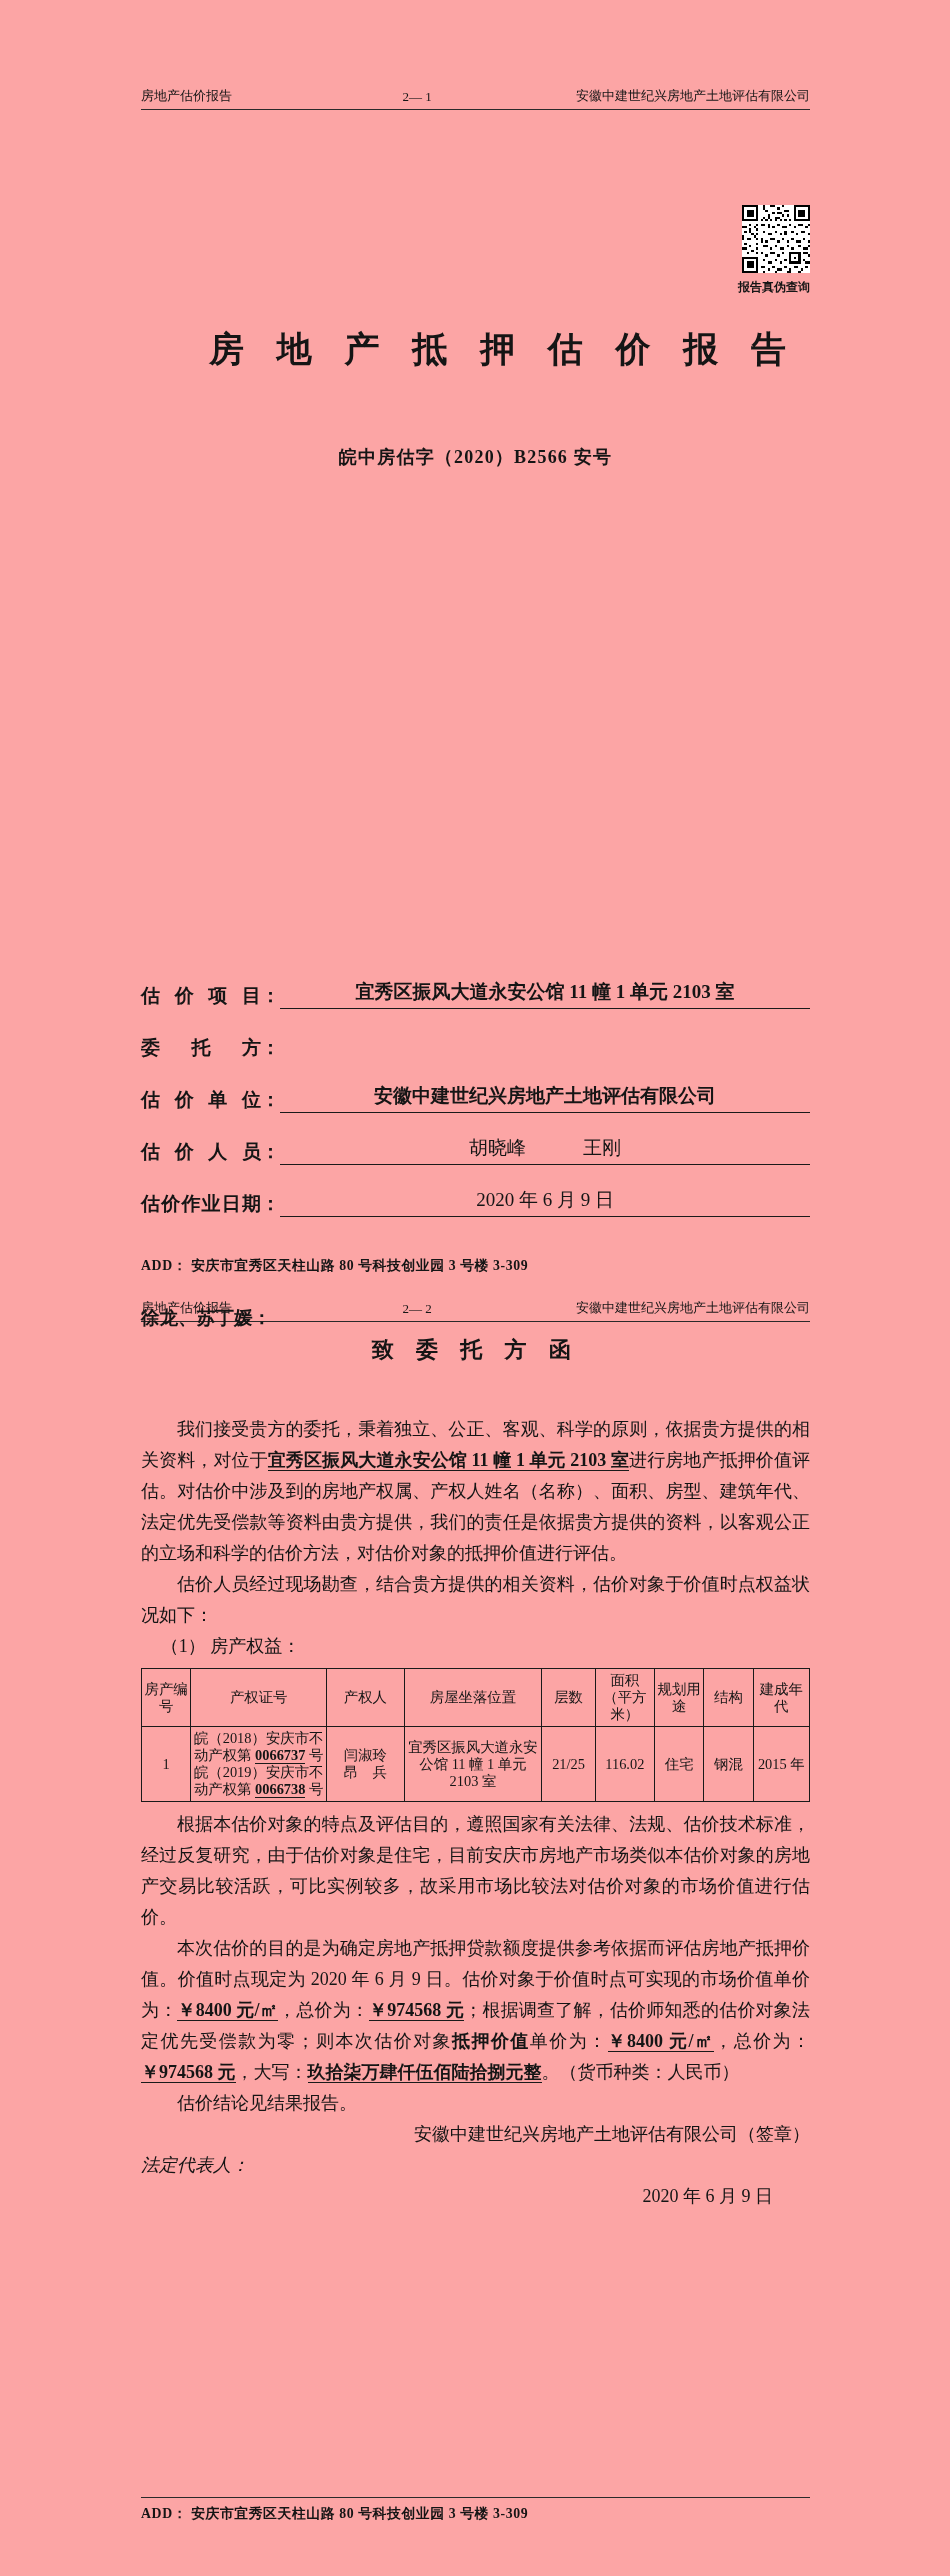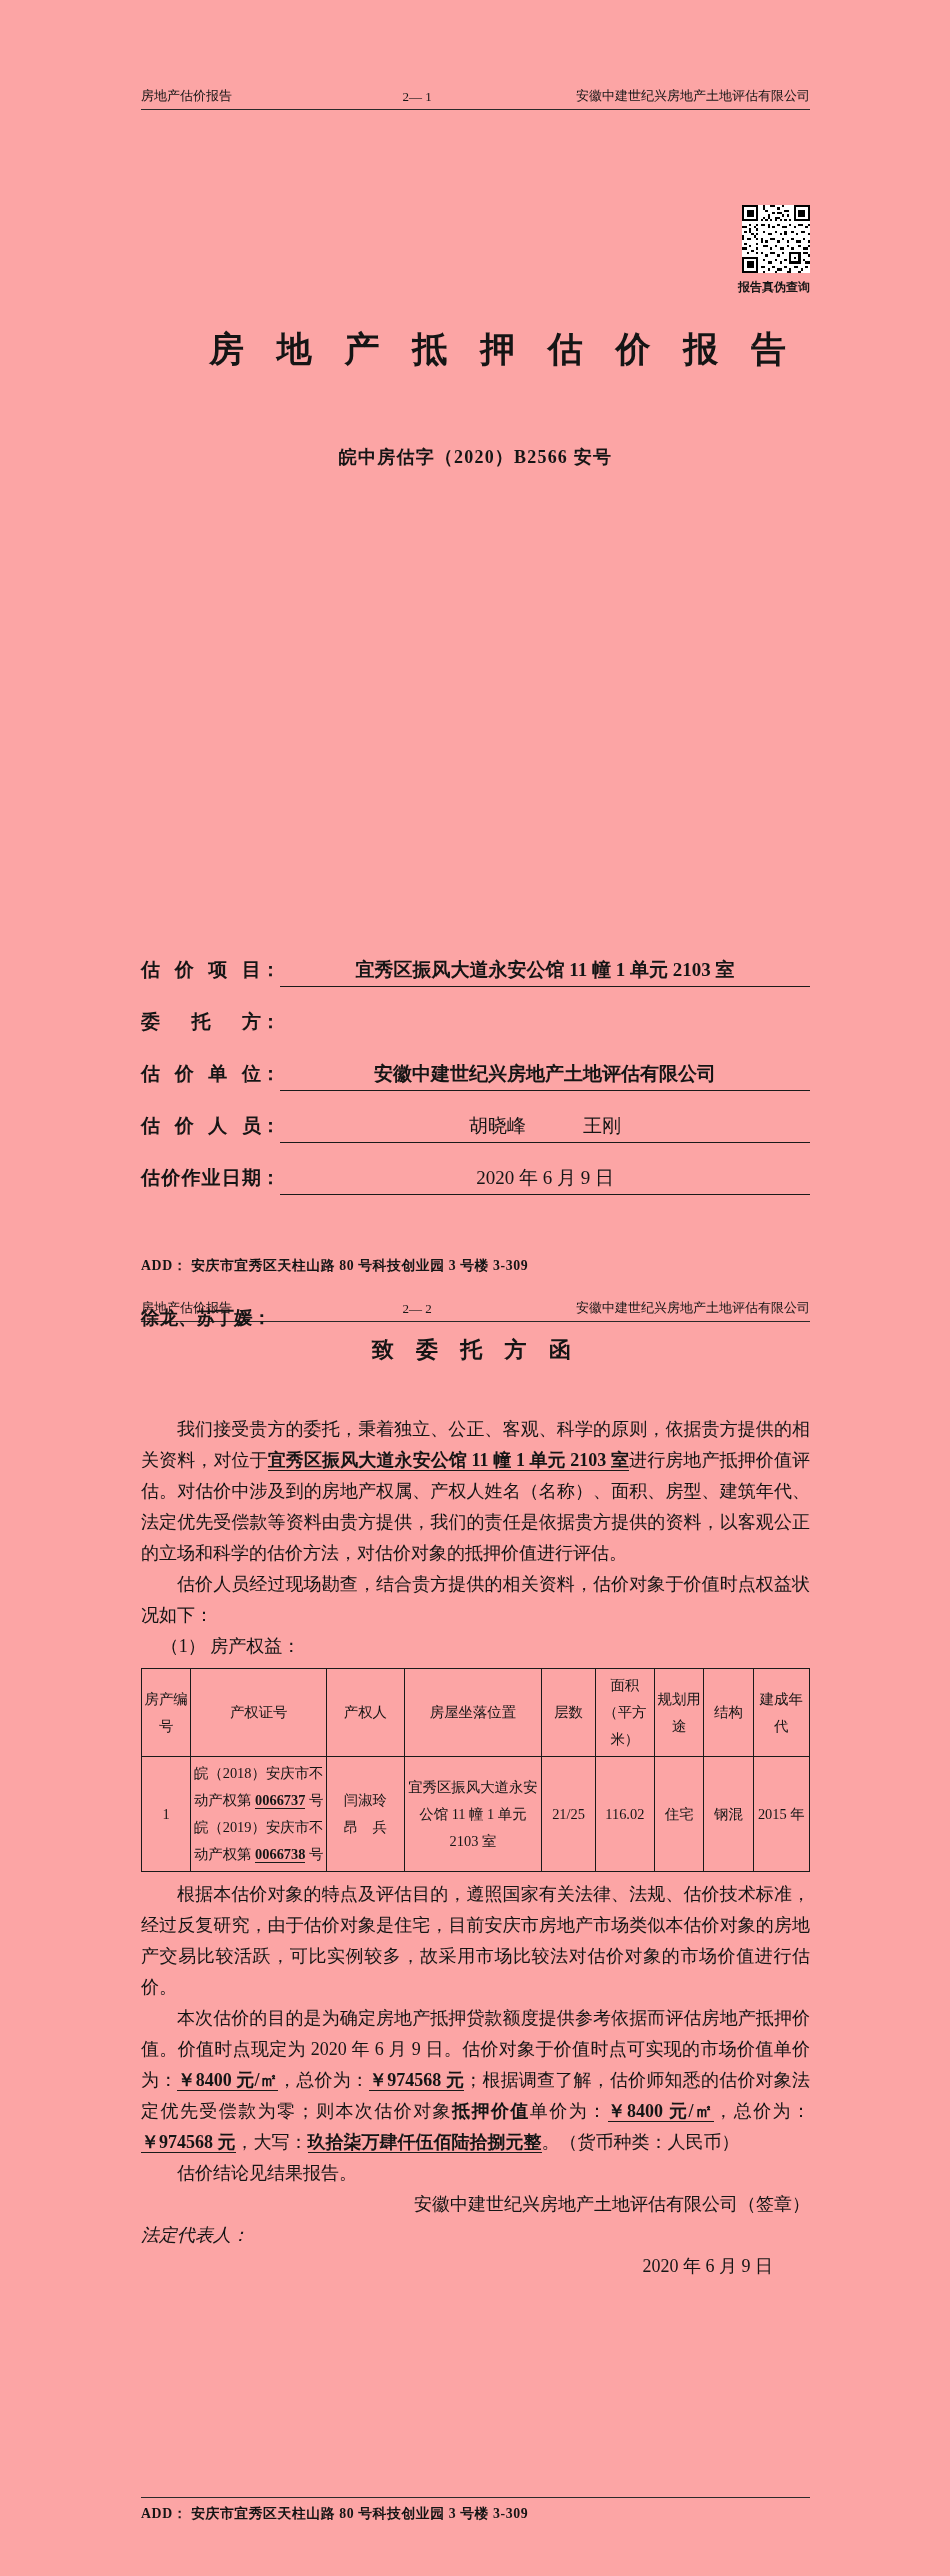--- a/index.html
+++ b/index.html
@@ -40,21 +40,21 @@
     position:absolute;top:326px;left:0;width:100%;
     text-align:center;font-size:35px;font-weight:bold;letter-spacing:12px;
     white-space:nowrap;
     padding-left:28px;
   }
   .doc-number{
     position:absolute;top:445px;left:0;width:100%;
     text-align:center;font-size:18px;font-weight:bold;letter-spacing:1.2px;
   }
   .coverform{position:absolute;top:957px;left:141px;width:669px;font-size:19px;}
-  .form-row{display:flex;align-items:flex-start;height:52px;}
+  .form-row{display:flex;align-items:flex-end;height:52px;}
   .form-label{
     display:inline-block;width:120px;font-weight:bold;
     text-align:justify;text-align-last:justify;
   }
   .form-colon{font-weight:bold;}
   .form-value{
     flex:1;text-align:center;border-bottom:1.2px solid #1a1a1a;
     padding-bottom:3px;white-space:pre-wrap;
   }
   .v-bold{font-weight:bold;}
@@ -71,21 +71,21 @@
     position:absolute;top:1414px;left:141px;width:669px;
     font-size:18px;line-height:31px;text-align:justify;
   }
   .body p{margin:0;text-indent:2em;}
   .body p.indent1{text-indent:1.1em;}
   .bu{font-weight:bold;border-bottom:1.2px solid #1a1a1a;}
   .b{font-weight:bold;}
   
   table.rtable{
     width:669px;table-layout:fixed;border-collapse:collapse;
-    margin:6px 0 7.2px 0;font-size:14.4px;line-height:27px;
+    margin:6px 0 7.2px 0;font-size:14.4px;line-height:17px;
   }
   table.rtable th,table.rtable td{
     border:1.2px solid #1a1a1a;padding:3px 1.8px;
     font-weight:normal;text-align:center;vertical-align:middle;
     overflow:hidden;
   }
   .cert-line{display:block;}
   .num-bu{font-weight:bold;border-bottom:1.2px solid #1a1a1a;}
   
   .sign-company{text-align:right;margin-top:46px;text-indent:0 !important;}

